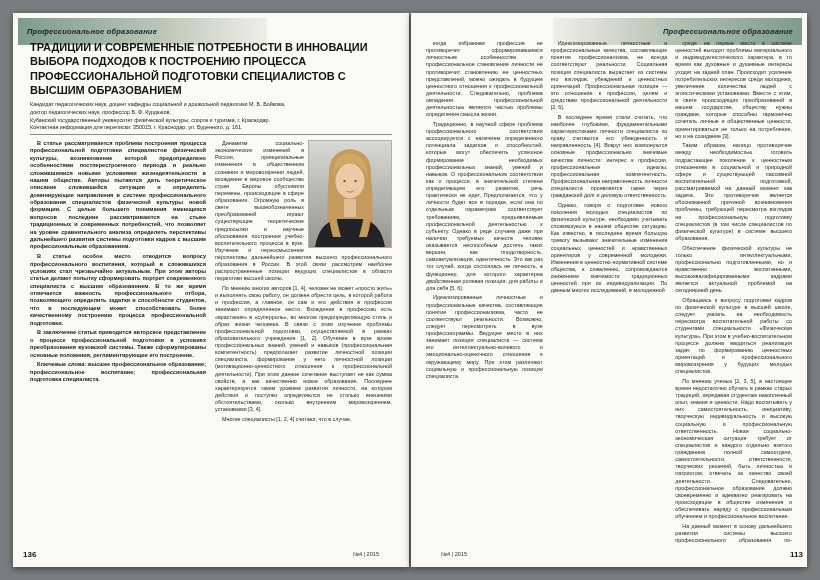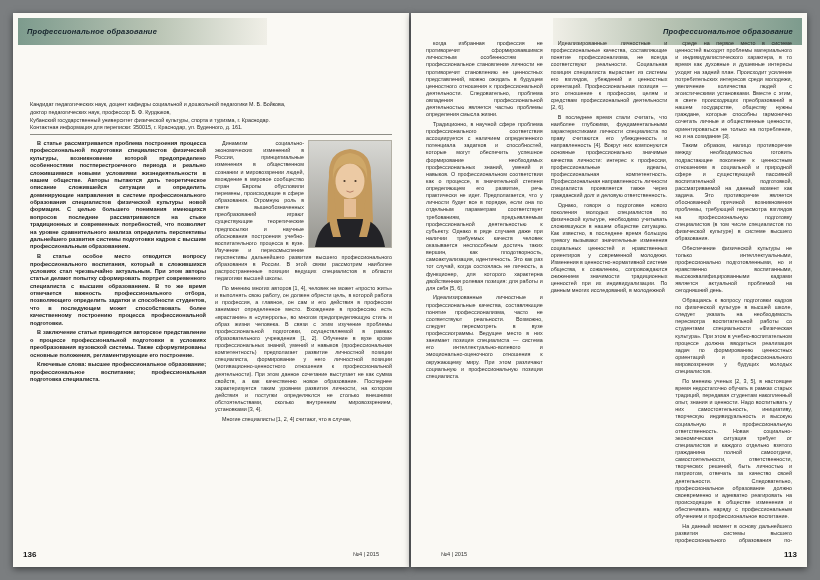--- a/index.html
+++ b/index.html
@@ -68,36 +68,37 @@
     flex:1;font:400 5.4px/1.32 "Liberation Sans",sans-serif;
     text-align:justify;color:#292929;
   }
   .cols3 p{margin:0 0 2.5px;text-indent:7px;}
 
   .pageno{
     position:absolute;bottom:8px;
     font:700 8px/1 "Liberation Sans",sans-serif;color:#161616;
   }
   .page-left .pageno{left:10px;}
-  .page-right .pageno{right:10px;}
+  .page-right .pageno{right:4px;}
   .issue{
     position:absolute;bottom:9px;
     font:400 5.6px/1 "Liberation Sans",sans-serif;color:#333;
   }
   .page-left .issue{right:30px;}
   .page-right .issue{left:30px;}
 </style>
 </head>
 <body>
 
 <div class="page page-left">
   <div class="hdr">
     <span>Профессиональное образование</span>
   </div>
 
+  <div class="title">ТРАДИЦИИ И СОВРЕМЕННЫЕ ПОТРЕБНОСТИ В ИННОВАЦИИ ВЫБОРА ПОДХОДОВ К ПОСТРОЕНИЮ ПРОЦЕССА ПРОФЕССИОНАЛЬНОЙ ПОДГОТОВКИ СПЕЦИАЛИСТОВ С ВЫСШИМ ОБРАЗОВАНИЕМ</div>
 
   <div class="byline">
     <div>Кандидат педагогических наук, доцент кафедры социальной и дошкольной педагогики М. Б. Бойкова,</div>
     <div>доктор педагогических наук, профессор Б. Ф. Курдюков,</div>
     <div>Кубанский государственный университет физической культуры, спорта и туризма, г. Краснодар.</div>
     <div>Контактная информация для переписки: 350015, г. Краснодар, ул. Буденного, д. 161.</div>
   </div>
 
   <div class="rule"></div>
 

